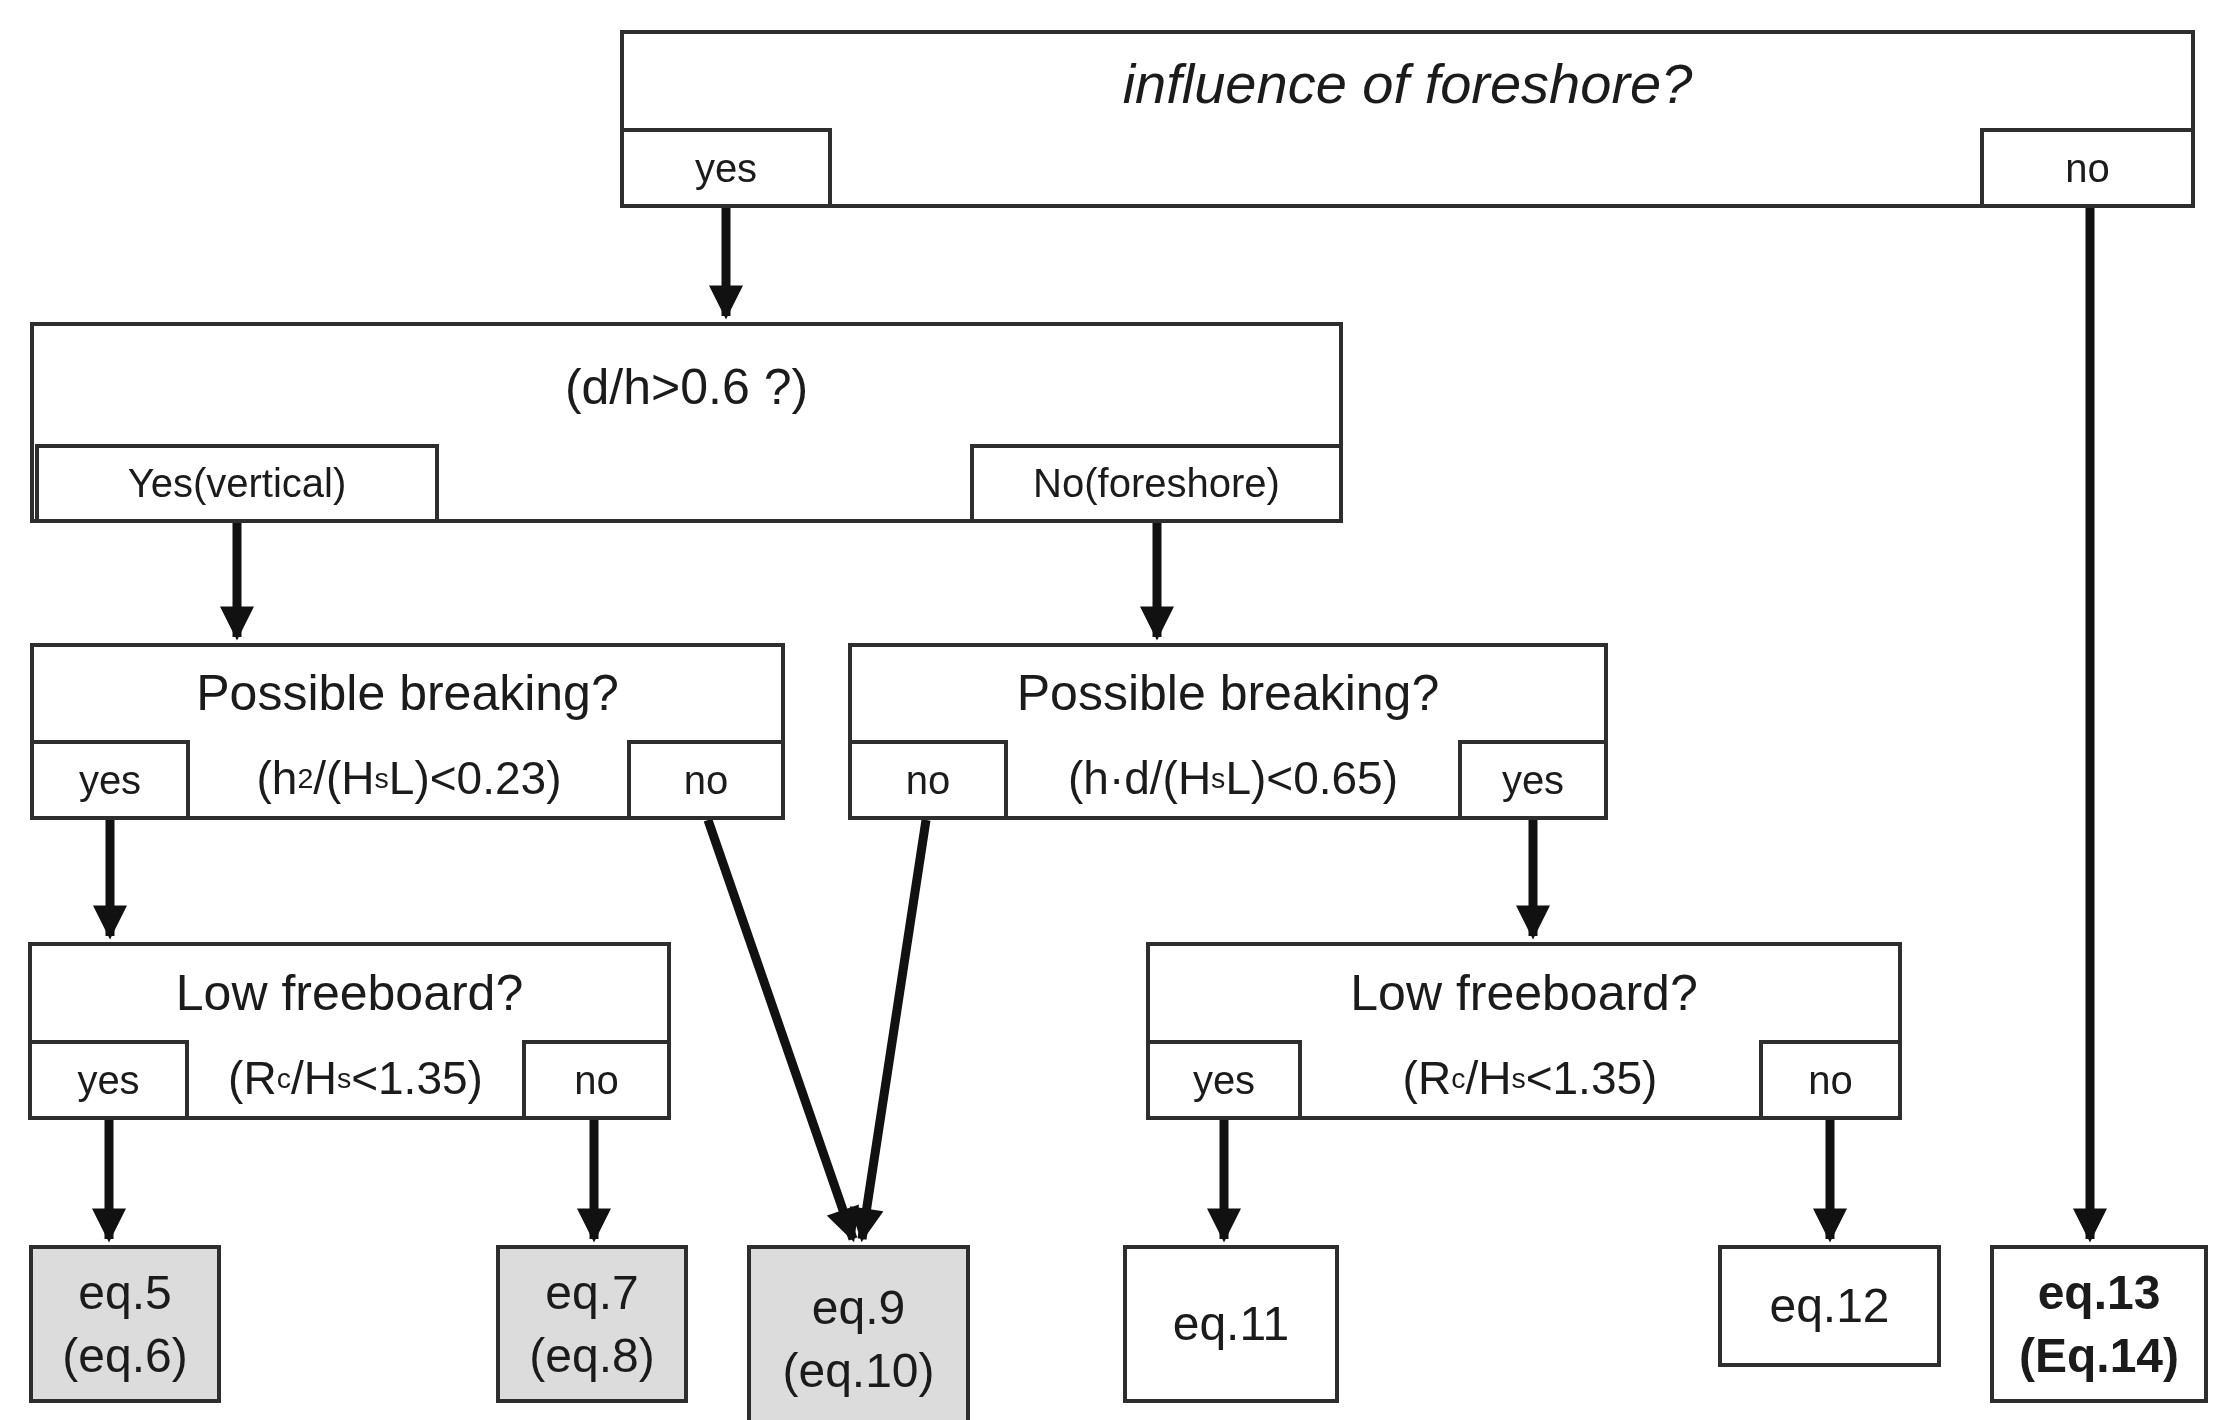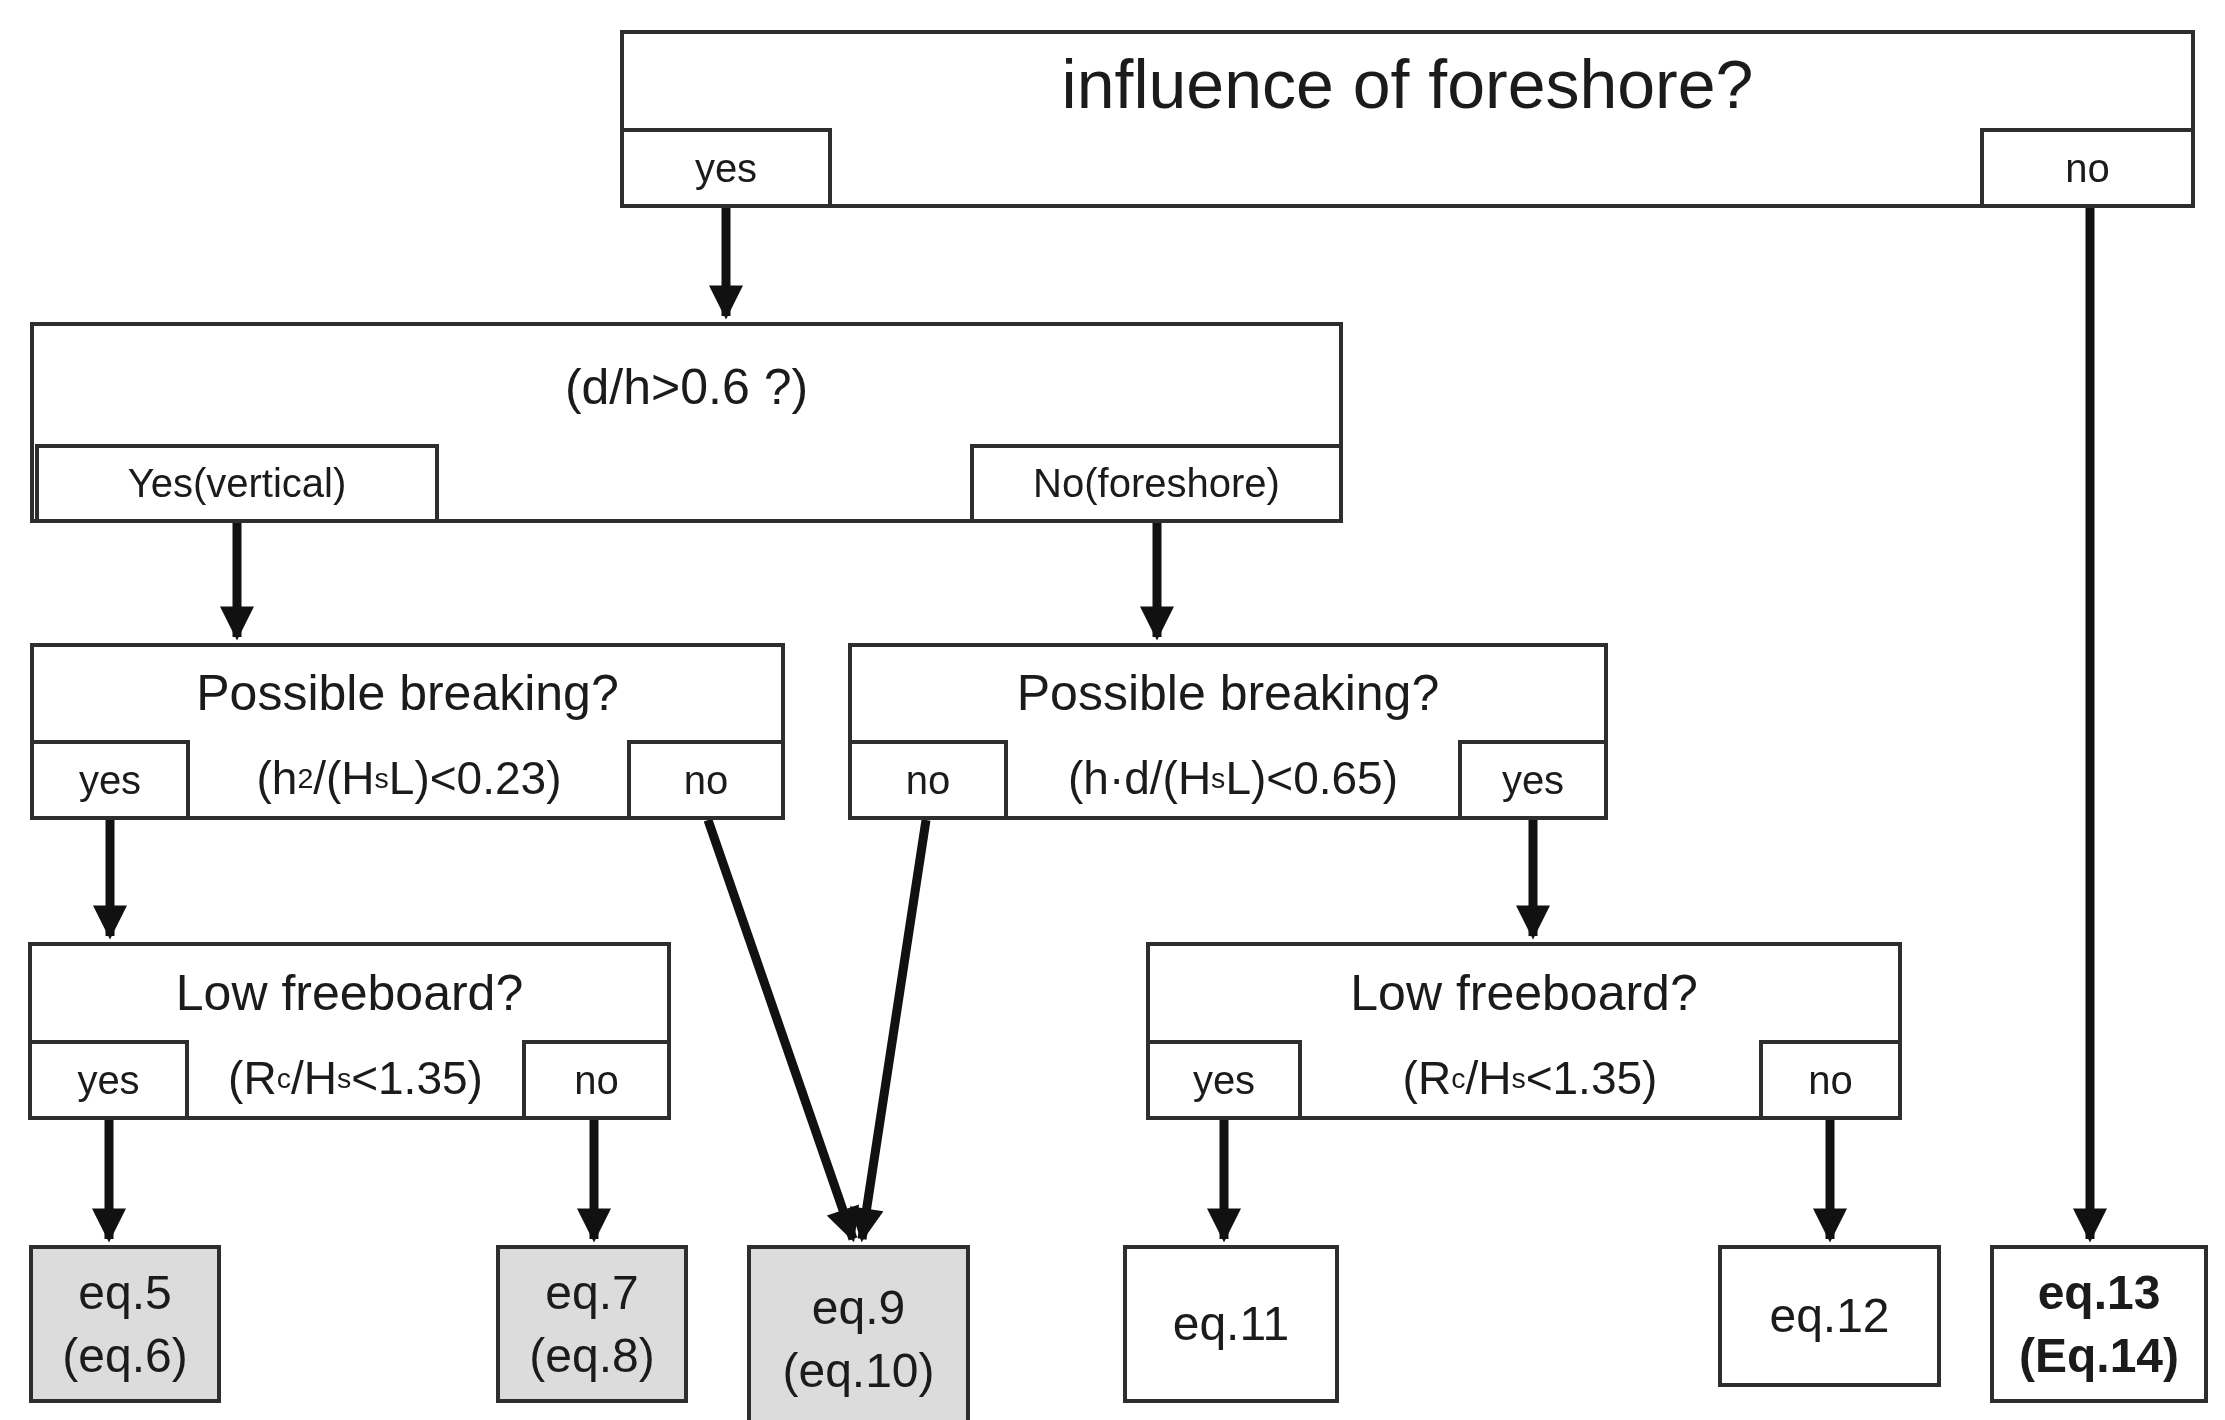--- a/index.html
+++ b/index.html
@@ -86,21 +86,21 @@
     <line x1="708" y1="820" x2="853" y2="1239" marker-end="url(#ah)"></line>
     <line x1="926" y1="820" x2="862" y2="1239" marker-end="url(#ah)"></line>
     <line x1="1533" y1="820" x2="1533" y2="936" marker-end="url(#ah)"></line>
     <line x1="109" y1="1120" x2="109" y2="1239" marker-end="url(#ah)"></line>
     <line x1="594" y1="1120" x2="594" y2="1239" marker-end="url(#ah)"></line>
     <line x1="1224" y1="1120" x2="1224" y2="1239" marker-end="url(#ah)"></line>
     <line x1="1830" y1="1120" x2="1830" y2="1239" marker-end="url(#ah)"></line>
   </svg>
 
   <div class="box" style="left:620px; top:30px; width:1575px; height:178px;"></div>
-  <div class="title" style="left:620px; top:40px; width:1575px; height:88px; font-size:68px;">influence of foreshore?</div>
+  <div class="title" style="left:620px; top:40px; width:1575px; height:88px; font-size:56px;font-style:italic;">influence of foreshore?</div>
   <div class="sub" style="left:620px; top:128px; width:212px; height:80px;">yes</div>
   <div class="sub" style="left:1980px; top:128px; width:215px; height:80px;">no</div>
 
   <div class="box" style="left:30px; top:322px; width:1313px; height:201px;"></div>
   <div class="title two-line" style="left:30px; top:330px; width:1313px; height:116px; font-size:50px;">
     <div>(d/h&gt;0.6 ?)</div>
   </div>
   <div class="sub" style="left:35px; top:444px; width:404px; height:79px;">Yes(vertical)</div>
   <div class="sub" style="left:970px; top:444px; width:373px; height:79px;">No(foreshore)</div>
 
@@ -158,21 +158,21 @@
     <div>eq.7</div>
     <div>(eq.8)</div>
   </div>
   <div class="eqbox gray" style="left:747px; top:1245px; width:223px; height:188px;">
     <div>eq.9</div>
     <div>(eq.10)</div>
   </div>
   <div class="eqbox" style="left:1123px; top:1245px; width:216px; height:158px;">
     <div>eq.11</div>
   </div>
-  <div class="eqbox" style="left:1718px; top:1245px; width:223px; height:142px;">
+  <div class="eqbox" style="left:1718px; top:1245px; width:223px; height:122px;">
     <div>eq.12</div>
   </div>
   <div class="eqbox" style="left:1990px; top:1245px; width:218px; height:158px;font-weight:bold;">
     <div>eq.13</div>
     <div>(Eq.14)</div>
   </div>
 
 </div>
 
 </body></html>

